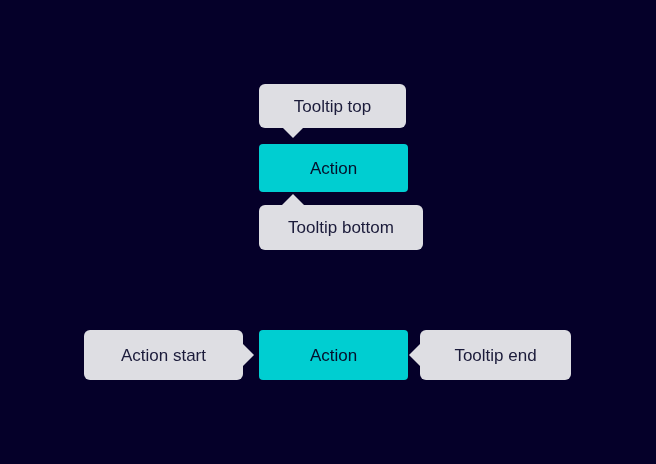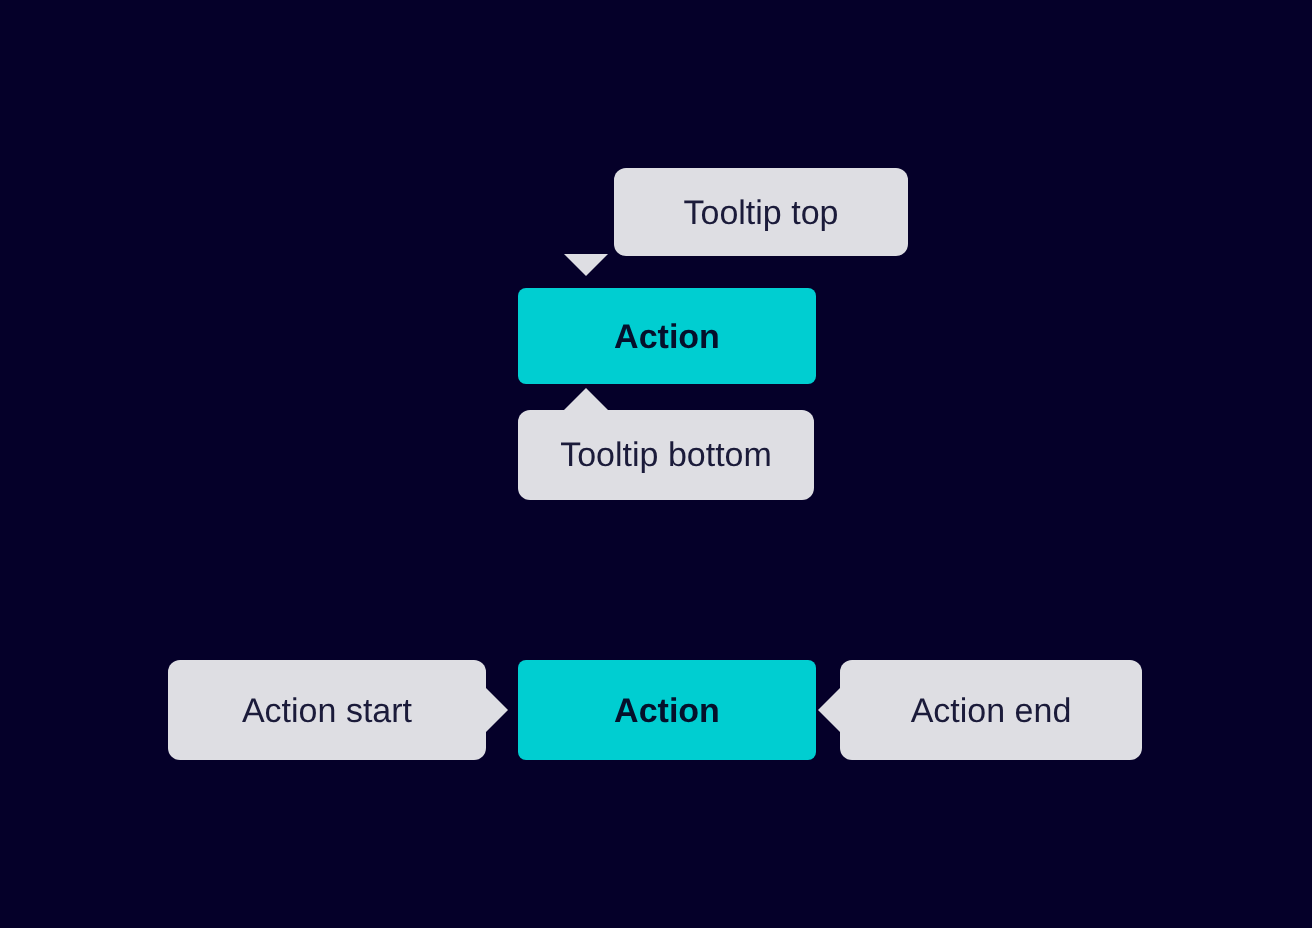--- a/index.html
+++ b/index.html
@@ -36,21 +36,21 @@
 
   .tooltip {
     background: #DEDEE3;
     color: #1B1B3A;
     font-weight: 400;
   }
 
   .action {
     background: #00CED1;
     color: #05102B;
-    font-weight: 700;
+    font-weight: 400;
     border-radius: 4px;
   }
 
   
   .arrow {
     position: absolute;
     width: 0;
     height: 0;
   }
   .arrow-down {
@@ -68,27 +68,27 @@
     border-bottom: 11px solid transparent;
     border-left: 11px solid #DEDEE3;
   }
   .arrow-left {
     border-top: 11px solid transparent;
     border-bottom: 11px solid transparent;
     border-right: 11px solid #DEDEE3;
   }
 
   
-  #tooltip-top        { left: 259px; top: 84px;  width: 147px; height: 44px; margin-left: 48px; }
+  #tooltip-top        { left: 259px; top: 84px;  width: 147px; height: 44px; }
   #tooltip-top-arrow  { left: 282px; top: 127px; }
 
   #action-top         { left: 259px; top: 144px; width: 149px; height: 48px; }
 
   #tooltip-bottom-arrow { left: 282px; top: 194px; }
-  #tooltip-bottom     { left: 259px; top: 205px; width: 148px; height: 45px; }
+  #tooltip-bottom     { left: 259px; top: 205px; width: 164px; height: 45px; }
 
   
   #tooltip-start        { left: 84px;  top: 330px; width: 159px; height: 50px; }
   #tooltip-start-arrow  { left: 243px; top: 344px; }
 
   #action-bottom        { left: 259px; top: 330px; width: 149px; height: 50px; }
 
   #tooltip-end-arrow    { left: 409px; top: 344px; }
   #tooltip-end          { left: 420px; top: 330px; width: 151px; height: 50px; }
 </style>
@@ -121,18 +121,18 @@
       <span>Action start</span>
     </div>
     <div class="arrow arrow-right" id="tooltip-start-arrow"></div>
 
     <div class="bubble action" id="action-bottom">
       <span>Action</span>
     </div>
 
     <div class="arrow arrow-left" id="tooltip-end-arrow"></div>
     <div class="bubble tooltip" id="tooltip-end">
-      <span>Action end</span>
+      <span>Tooltip end</span>
     </div>
 
   </div>
 
 </div>
 
 </body></html>

